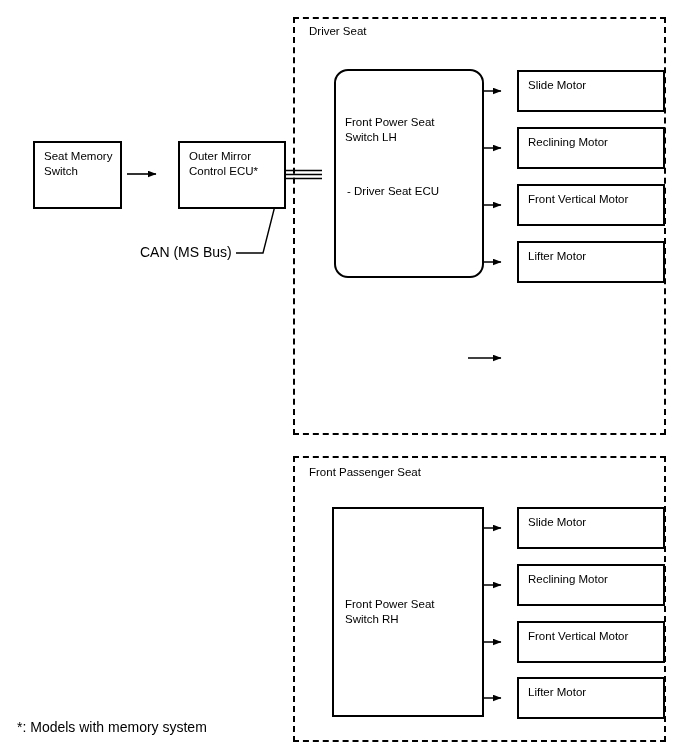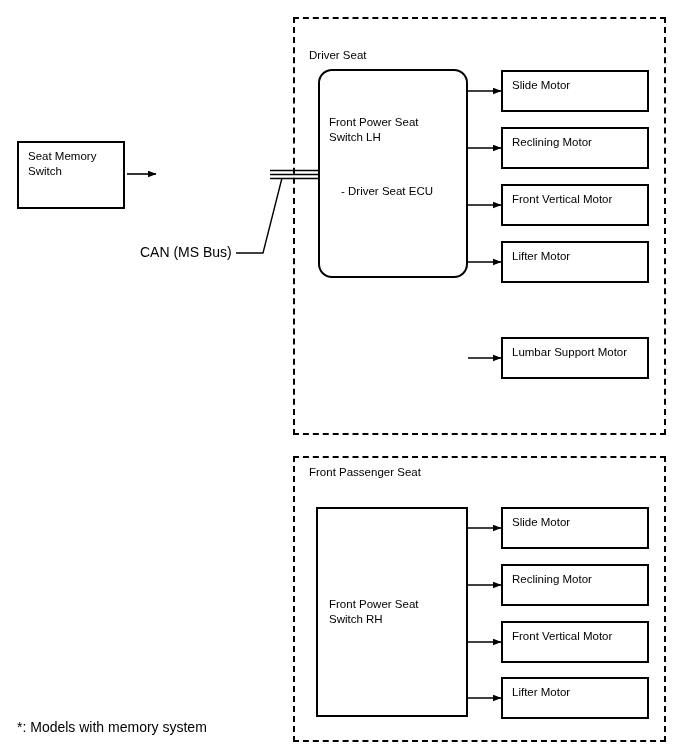--- a/index.html
+++ b/index.html
@@ -25,20 +25,21 @@
     top: 0;
     width: 688px;
     height: 755px;
     pointer-events: none;
   }
   .box {
     position: absolute;
     box-sizing: border-box;
     background: #ffffff;
     border: 2px solid #000000;
+    margin-left: 16px;
   }
   .box-rounded {
     border-radius: 14px;
   }
   .box-label {
     position: absolute;
     left: 9px;
     top: 6px;
     font-size: 11.5px;
     line-height: 15px;
@@ -65,21 +66,21 @@
   }
   .free-text {
     position: absolute;
     font-size: 14px;
     line-height: 15px;
     white-space: pre;
     color: #000000;
   }
   .ecu-sub {
     position: absolute;
-    left: 21px;
+    left: 11px;
     font-size: 11.5px;
     line-height: 15px;
     white-space: pre;
   }
 </style>
 </head>
 <body>
 
 <div id="diagram-root">
 
@@ -117,30 +118,34 @@
 
     <g>
       <line x1="468" y1="528" x2="501" y2="528" stroke="#000000" stroke-width="1.6" marker-end="url(#arrowhead)"></line>
       <line x1="468" y1="585" x2="501" y2="585" stroke="#000000" stroke-width="1.6" marker-end="url(#arrowhead)"></line>
       <line x1="468" y1="642" x2="501" y2="642" stroke="#000000" stroke-width="1.6" marker-end="url(#arrowhead)"></line>
       <line x1="468" y1="698" x2="501" y2="698" stroke="#000000" stroke-width="1.6" marker-end="url(#arrowhead)"></line>
     </g>
   </svg>
 
   <div class="dashed-region" style="left:293px; top:17px; width:373px; height:418px;"></div>
-  <div class="region-title" style="left:309px; top:24px;margin-top:24px;">Driver Seat</div>
+  <div class="region-title" style="left:309px; top:24px;">Driver Seat</div>
 
   <div class="dashed-region" style="left:293px; top:456px; width:373px; height:286px;"></div>
   <div class="region-title" style="left:309px; top:465px;">Front Passenger Seat</div>
 
-  <div class="box" style="left:17px; top:141px; width:108px; height:68px;">
+  <div class="box" style="left:17px; top:141px; width:89px; height:68px;">
     <div class="box-label">Seat Memory
 Switch</div>
   </div>
 
+  <div class="box" style="left:162px; top:141px; width:108px; height:68px;">
+    <div class="box-label">Outer Mirror
+Control ECU*</div>
+  </div>
 
   <div class="free-text" style="left:140px; top:245px;">CAN (MS Bus)</div>
 
   <div class="box box-rounded" style="left:318px; top:69px; width:150px; height:209px;">
     <div class="box-label" style="top:44px;">Front Power Seat
 Switch LH</div>
     <div class="ecu-sub" style="top:113px;">- Driver Seat ECU</div>
   </div>
 
   <div class="box" style="left:501px; top:70px; width:148px; height:42px;">
@@ -150,23 +155,20 @@
     <div class="box-label">Reclining Motor</div>
   </div>
   <div class="box" style="left:501px; top:184px; width:148px; height:42px;">
     <div class="box-label">Front Vertical Motor</div>
   </div>
   <div class="box" style="left:501px; top:241px; width:148px; height:42px;">
     <div class="box-label">Lifter Motor</div>
   </div>
 
 
-  <div class="box" style="left:501px; top:337px; width:148px; height:42px;">
-    <div class="box-label">Lumbar Support Motor</div>
-  </div>
 
   <div class="box" style="left:316px; top:507px; width:152px; height:210px;">
     <div class="box-label mid">Front Power Seat
 Switch RH</div>
   </div>
 
   <div class="box" style="left:501px; top:507px; width:148px; height:42px;">
     <div class="box-label">Slide Motor</div>
   </div>
   <div class="box" style="left:501px; top:564px; width:148px; height:42px;">

